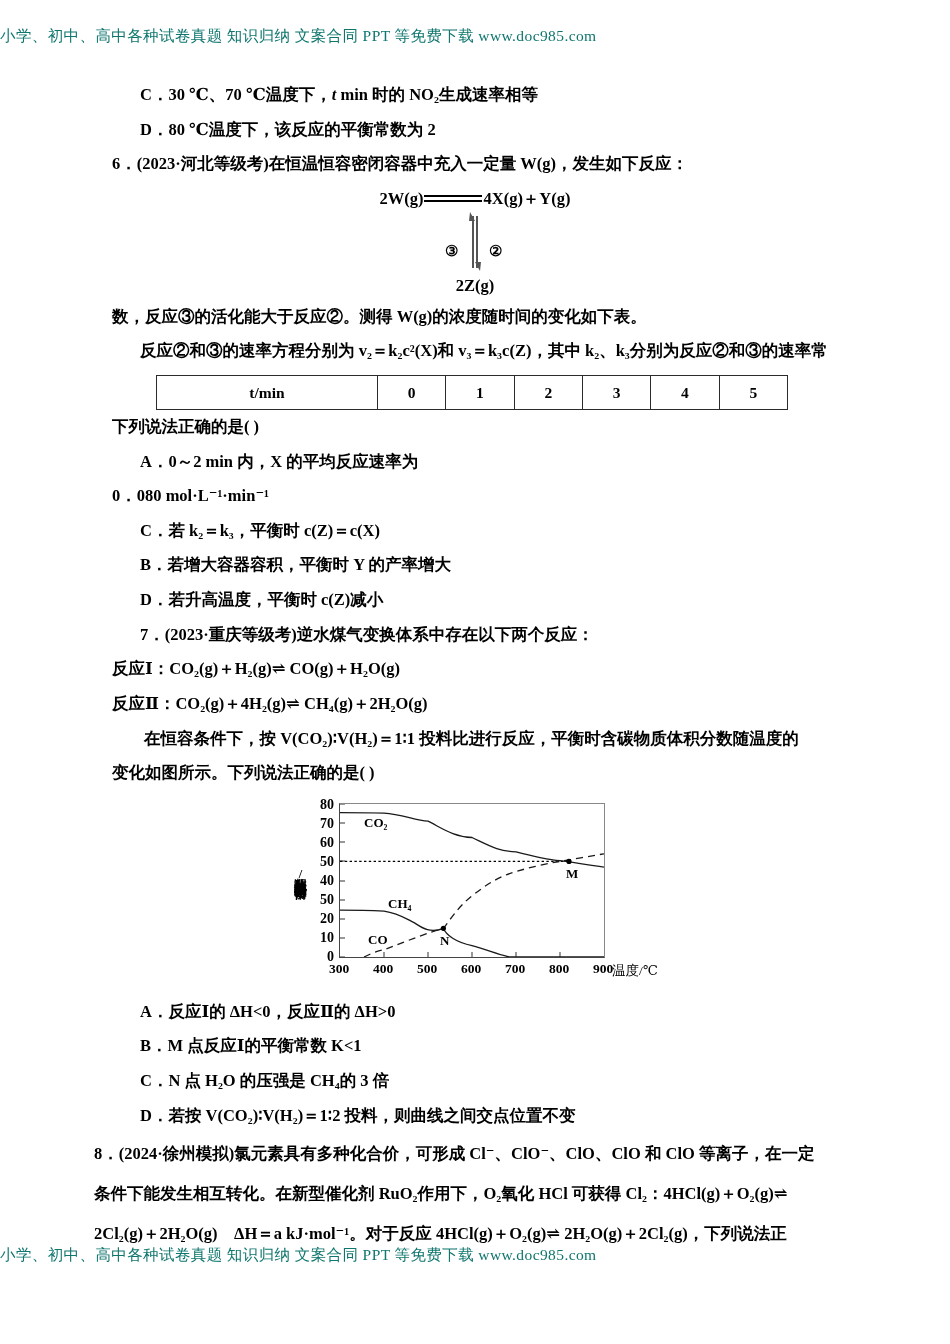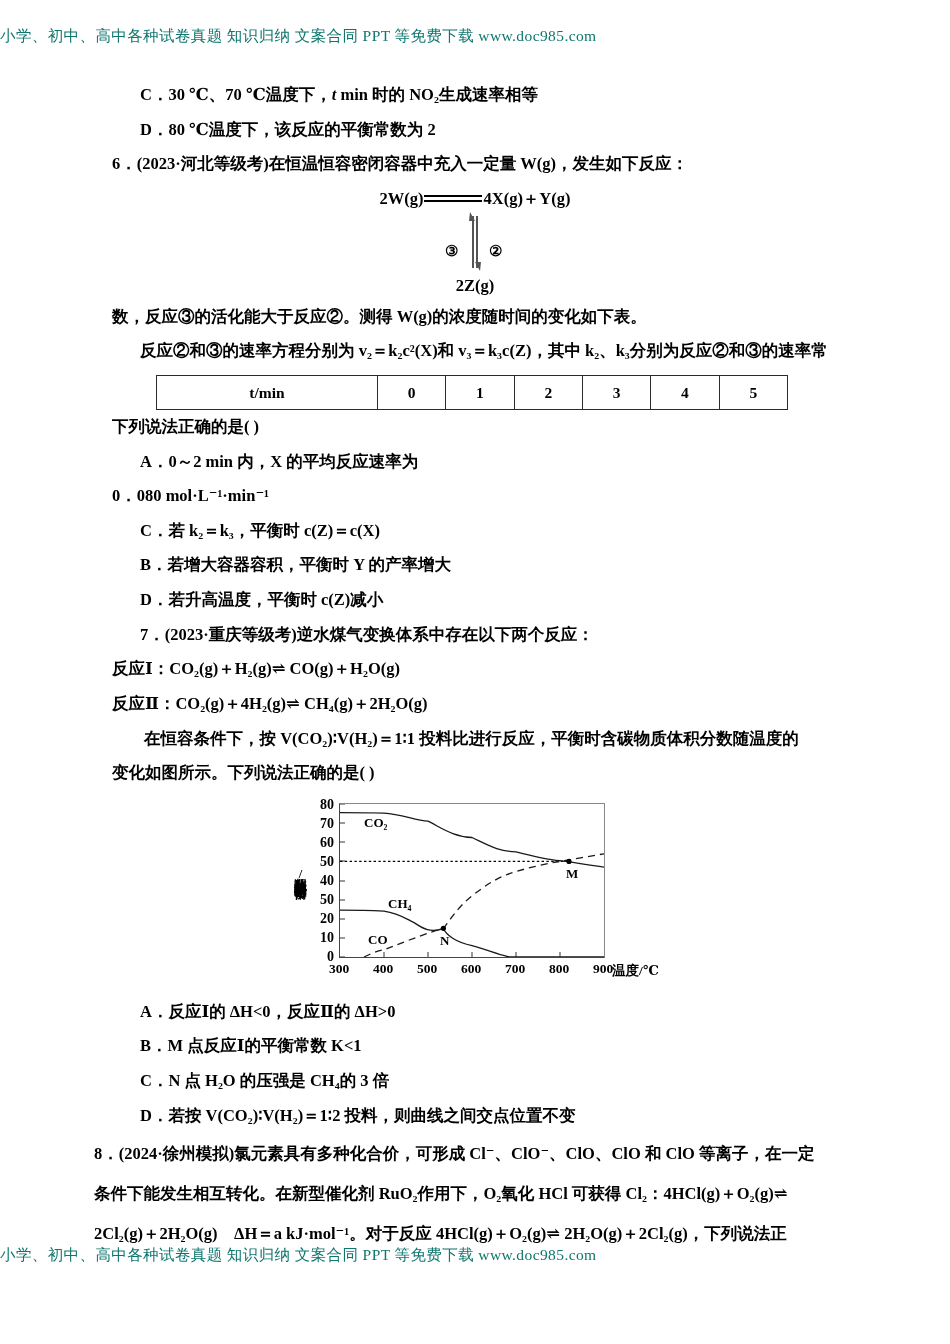--- a/index.html
+++ b/index.html
@@ -214,21 +214,21 @@
     text-align: center;
     font-size: 13.5px;
     font-weight: bold;
     line-height: 1;
   }
   .xlabel {
     position: absolute;
     left: 320px;
     top: 165px;
     font-size: 13.5px;
-    font-weight: bold;
+    font-weight: normal;
     white-space: nowrap;
   }
   .curve-tag {
     position: absolute;
     font-size: 13px;
     font-weight: bold;
     line-height: 1;
     white-space: nowrap;
   }
   .pt-tag {

